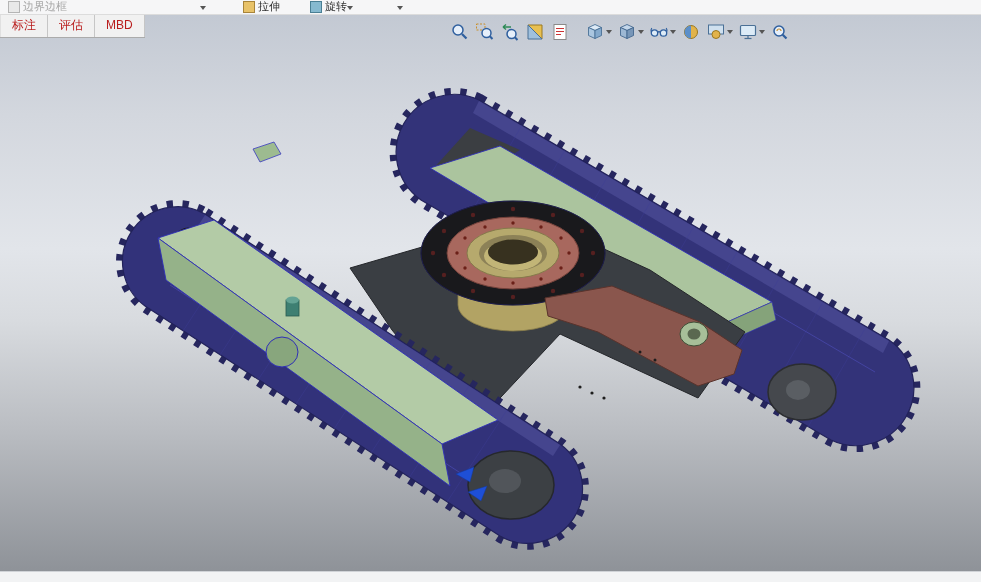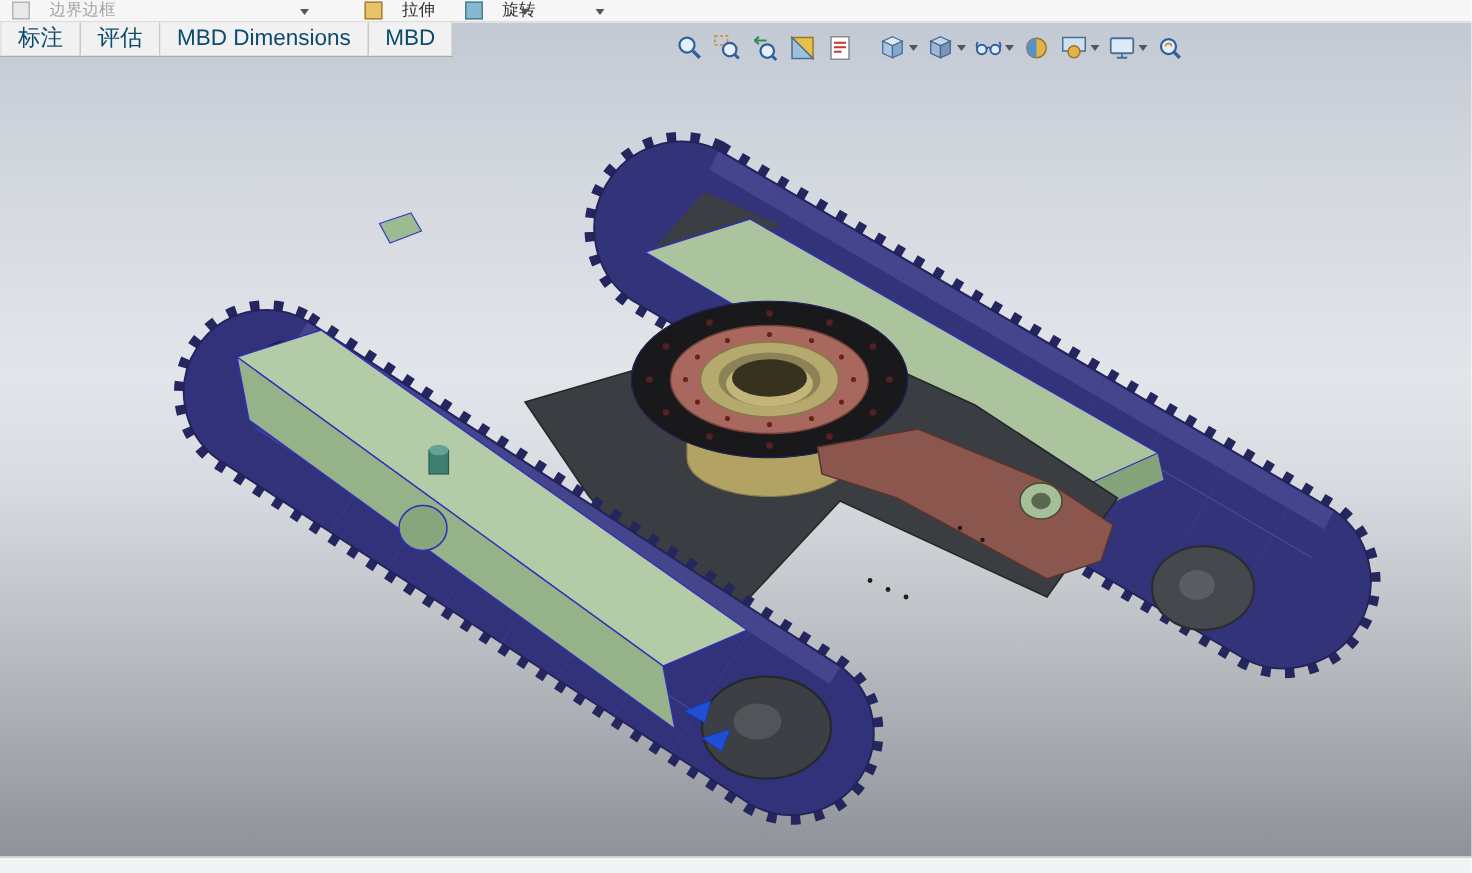--- a/index.html
+++ b/index.html
@@ -3,34 +3,34 @@
 <meta charset="utf-8">
 <style>
   html,body{margin:0;padding:0}
   body{width:981px;height:582px;overflow:hidden;position:relative;
        font-family:"Liberation Sans",sans-serif;background:#fff}
 
   
   .topbar{position:absolute;top:0;left:0;width:981px;height:14px;background:#f6f6f7;
           border-bottom:1px solid #dcdcdc;overflow:hidden;z-index:4}
   .topbar-inner{position:relative;height:24px;margin-top:-9px}
-  .tb-item{position:absolute;bottom:1px;display:flex;align-items:center;gap:13px;
+  .tb-item{position:absolute;bottom:1px;display:flex;align-items:center;gap:3px;
            font-size:11px;color:#333;white-space:nowrap}
   .tb-item.disabled{color:#a6a6a6}
   .tb-ico{width:10px;height:10px;display:inline-block;border:1px solid #b5b5b5;background:#e9e9e9}
   .tb-ico.gold{background:#e8c268;border-color:#a8843a}
   .tb-ico.teal{background:#86b9cf;border-color:#4a7f94}
   .caret{width:0;height:0;border-left:3.5px solid transparent;border-right:3.5px solid transparent;
          border-top:4px solid #555;display:inline-block}
   .topbar .caret{position:absolute;bottom:5px}
 
   
   .tabbar{position:absolute;top:15px;left:0;height:22px;display:flex;background:#f1f1f1;
           border-bottom:1px solid #ababab;z-index:4}
-  .tab{padding:0 11px;line-height:21px;font-size:15px;color:#0c4a6e;background:#f1f1f1;
+  .tab{padding:0 11px;line-height:21px;font-size:12px;color:#b91c1c;background:#f1f1f1;
        border-right:1px solid #c6c6c6;cursor:default}
   .tab:first-child{border-left:1px solid #e0e0e0}
 
   
   .viewport{position:absolute;top:15px;left:0;right:0;bottom:10px;overflow:hidden;
     background:linear-gradient(180deg,#c3c9d3 0%,#d3d7de 18%,#e2e5ea 42%,#d8dbdf 55%,
                #b9bcc1 75%,#8e9298 100%)}
   .viewport > svg{position:absolute;top:-15px;left:0}
 
   
@@ -63,21 +63,20 @@
       <span>旋转</span>
     </span>
     <span class="caret" style="left:347px"></span>
     <span class="caret" style="left:397px"></span>
   </div>
 </div>
 
 <div class="tabbar">
   <div class="tab">标注</div>
   <div class="tab">评估</div>
-  <div class="tab">MBD Dimensions</div>
   <div class="tab">MBD</div>
 </div>
 
 <div class="viewport">
 
   <svg width="981" height="582" viewBox="0 0 981 582">
 
     <g>
       <path d="M479,100 L889,340 A58,58 0 0 1 831,440 L421,200 A58,58 0 0 1 479,100 Z" fill="none" stroke="#26265e" stroke-width="13" stroke-dasharray="6 9"></path>
       <path d="M479,100 L889,340 A58,58 0 0 1 831,440 L421,200 A58,58 0 0 1 479,100 Z" fill="#333379" stroke="#22225a" stroke-width="1.2"></path>

